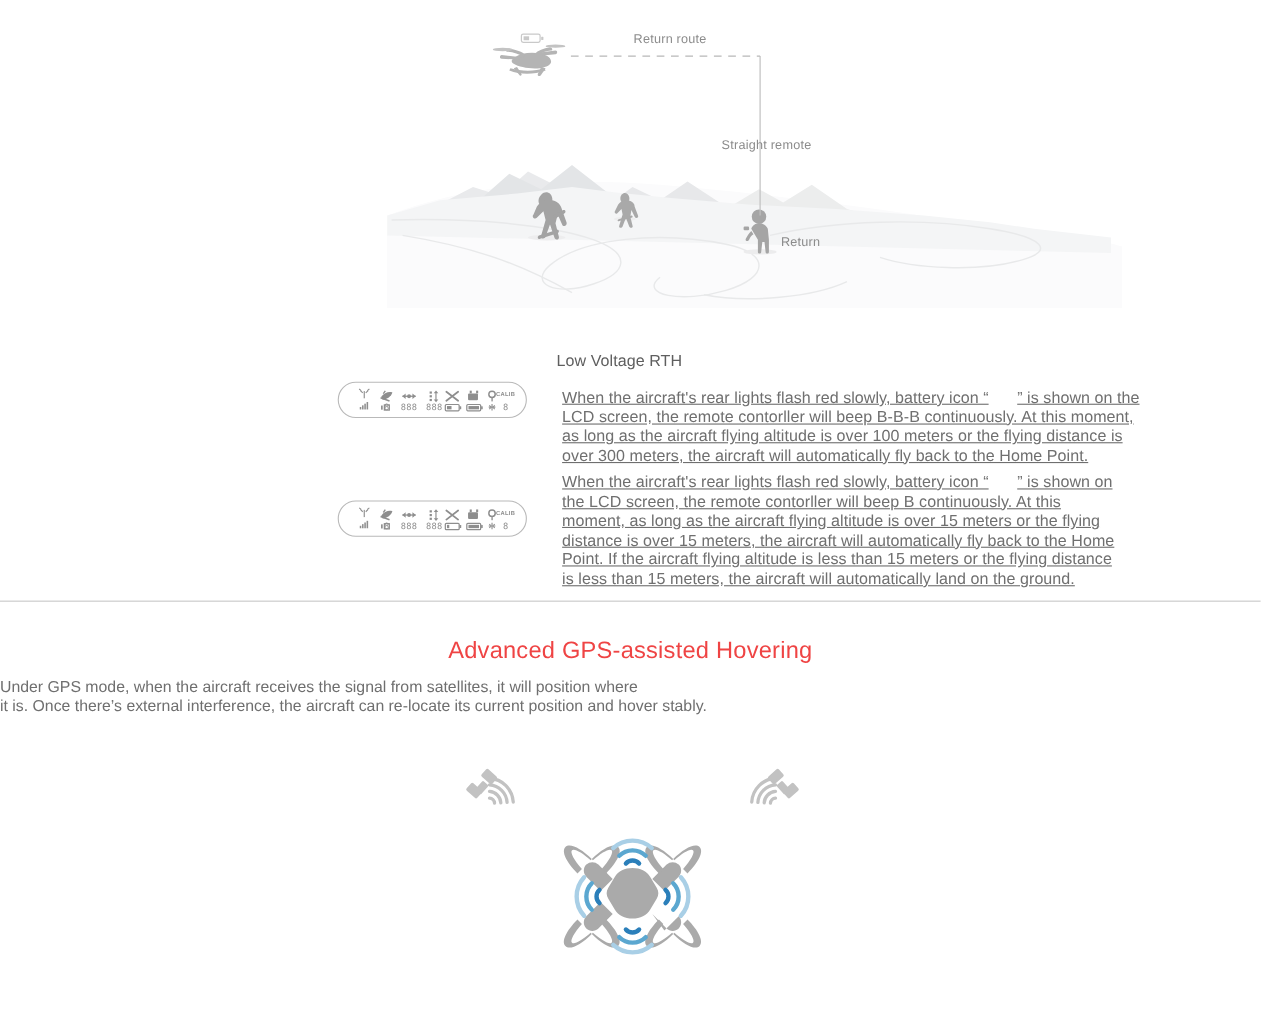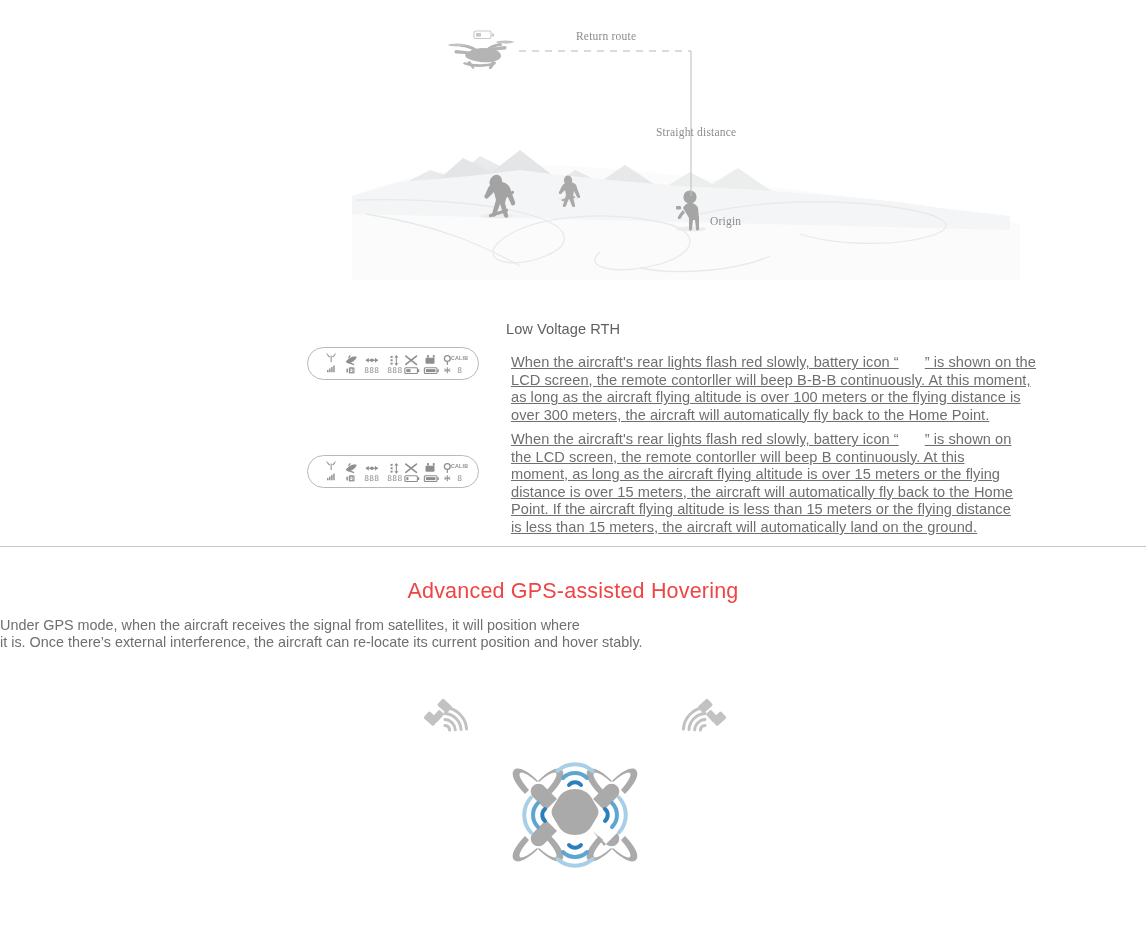--- a/index.html
+++ b/index.html
@@ -17,21 +17,21 @@
   
   .scene{position:absolute;left:0;top:0;width:1146px;height:300px;}
   .scene-svg{position:absolute;left:0;top:0;}
 
   .scene-label{
     position:absolute;
     font-size:11.5px;
     color:#8c8c8c;
     letter-spacing:.2px;
     white-space:nowrap;
-    font-family:Liberation Serif, serif;
+    font-family:Liberation Sans, sans-serif;
   }
   #lbl-return{left:576px;top:30px;}
   #lbl-landing{left:656px;top:126px;}
   #lbl-origin{left:710px;top:215px;}
 
   .lcd{
     position:absolute;
     width:172px;height:33px;
     border:1.1px solid #b9b9b9;
     border-radius:17px;
@@ -180,22 +180,22 @@
           <rect x="476" y="33" width="5" height="3.6" fill="#c9c9c9"></rect>
         </g>
       </g>
 
       <line x1="519" y1="51" x2="691" y2="51" stroke="#b8b8b8" stroke-width="1.2" stroke-dasharray="7 6"></line>
 
       <line x1="691" y1="51" x2="691" y2="196" stroke="#c0c0c0" stroke-width="1.1"></line>
     </svg>
 
     <div class="scene-label" id="lbl-return">Return route</div>
-    <div class="scene-label" id="lbl-landing">Straight distance</div>
-    <div class="scene-label" id="lbl-origin">Origin</div>
+    <div class="scene-label" id="lbl-landing">Straight remote</div>
+    <div class="scene-label" id="lbl-origin">Return</div>
   </div>
 
   <div class="lcd" id="lcd-1">
     <svg class="lcd-inner" width="172" height="33" viewBox="0 0 172 33">
       <g fill="#8e8e8e" stroke="none">
 
         <g>
           <rect x="19.6" y="8" width="1.1" height="7"></rect>
           <path d="M16.4 7.6 l2.3 2.2 M23.9 7.6 l-2.3 2.2" stroke="#8e8e8e" stroke-width="1.1" fill="none"></path>
           <path d="M15.2 6 l2 1.6 M25.1 6 l-2 1.6" stroke="#8e8e8e" stroke-width="1" fill="none"></path>

